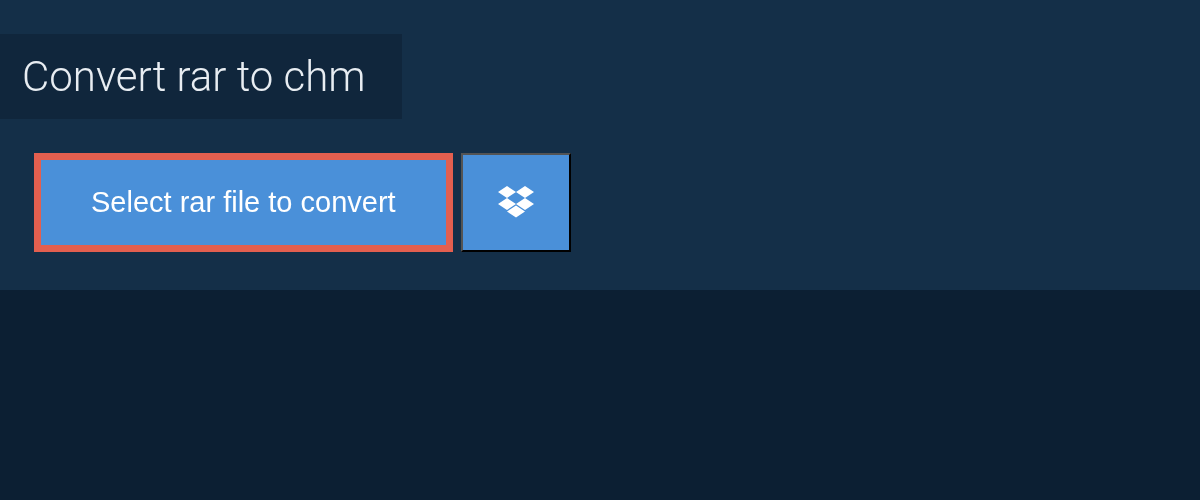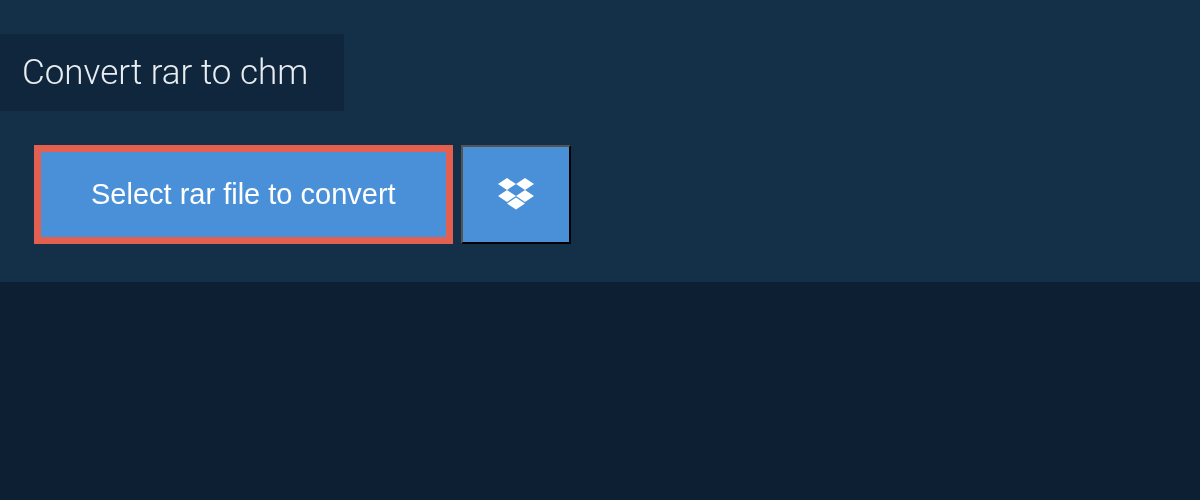--- a/index.html
+++ b/index.html
@@ -19,21 +19,21 @@
       width: 100%;
     }
     .tab {
       display: inline-block;
       background: #10263c;
       padding: 18px 36px 18px 22px;
       margin-top: 34px;
     }
     .tab-title {
       color: #e8edf2;
-      font-size: 35px;
+      font-size: 42px;
       font-weight: 300;
     }
     .button-row {
       display: flex;
       gap: 8px;
       padding: 34px 34px 38px 34px;
     }
     .select-file-btn {
       background: #4a90d9;
       border: 7px solid #e35f4f;

